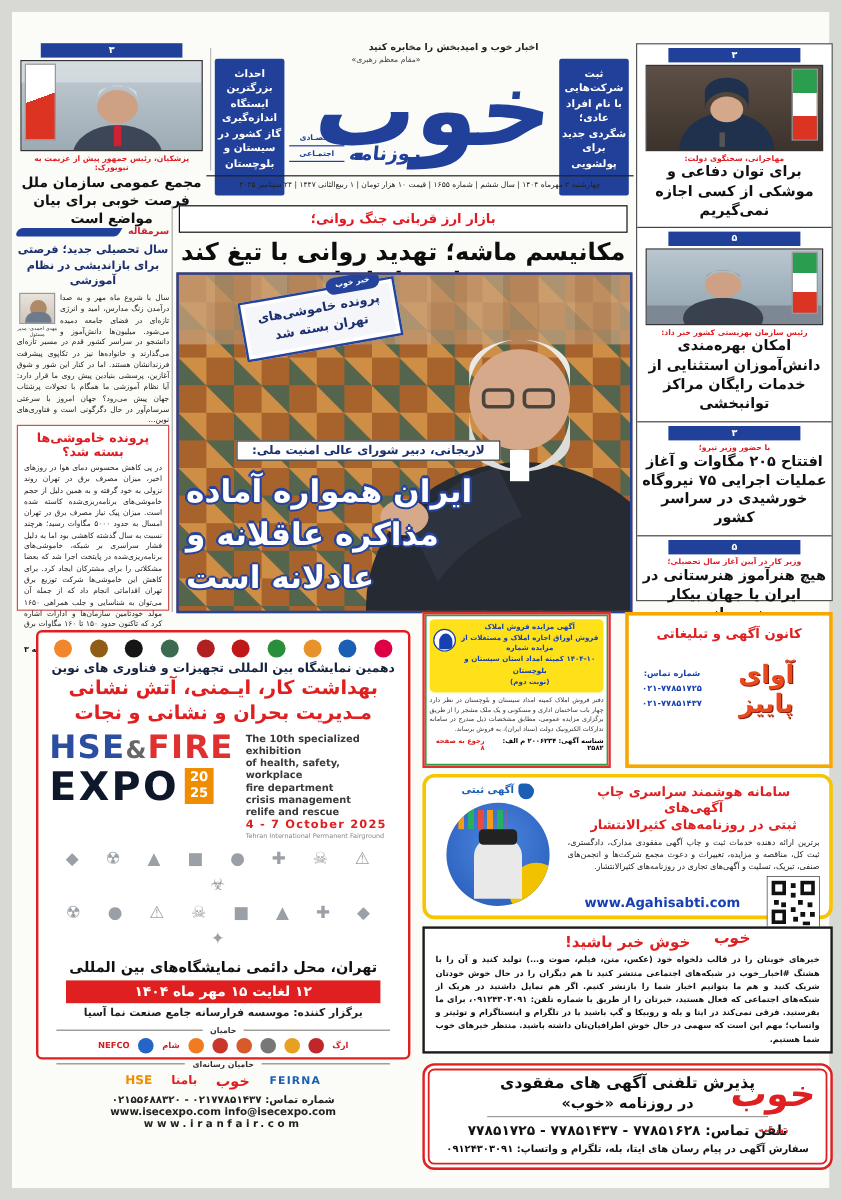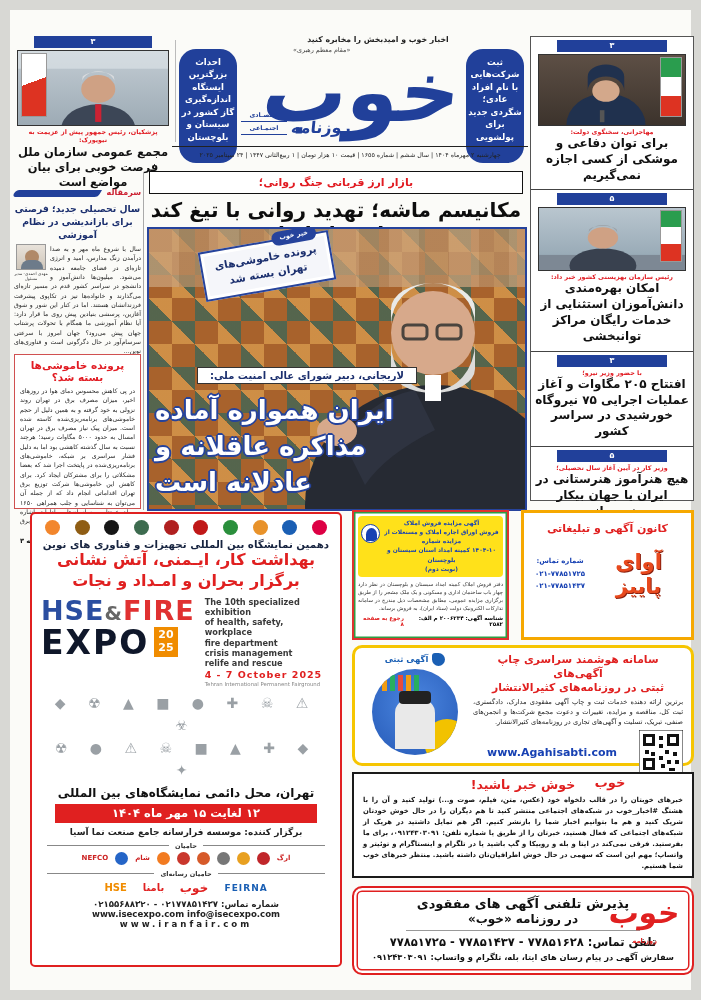--- a/index.html
+++ b/index.html
@@ -8,21 +8,21 @@
 .page{position:relative;width:701px;height:1000px;margin:0 auto;background:#fbfbf8;
   box-shadow:inset 0 0 0 10px #d8d8d4;overflow:hidden}
 
 .pagebar{background:#21409a;color:#fff;font-weight:bold;font-size:8px;text-align:center;
   line-height:12px;height:12px;width:118px;margin:0 auto}
 .story-tl{position:absolute;left:14px;top:36px;width:158px}
 .photo{position:relative;border:1px solid #333;overflow:hidden;margin:2px 3px}
 .kicker{color:#e11b22;font-weight:bold;font-size:6.4px;text-align:center;margin-top:2px}
 .hl{font-weight:bold;color:#111;text-align:center;line-height:1.32}
 .story-tl .hl{font-size:11.5px;margin-top:1px}
-.brief{position:absolute;top:49px;width:58px;height:114px;background:#21409a;border-radius:17px;
+.brief{position:absolute;top:49px;width:58px;height:114px;background:#21409a;border-radius:2px;
   color:#fff;font-weight:bold;font-size:8.6px;text-align:center;padding:7px 2px;line-height:1.45}
 .brief-left{left:179px}.brief-right{left:466px}
 .masthead{position:absolute;left:241px;top:33px;width:224px;height:112px}
 .tagline{position:absolute;top:2px;right:2px;width:170px;text-align:center;font-size:7.8px;font-weight:bold;color:#222}
 .tagline-attr{position:absolute;top:13px;right:2px;width:170px;text-align:left;font-size:6.4px;color:#444}
 .biglogo{position:absolute;right:4px;top:12px;font-size:84px;line-height:95px;font-weight:bold;
   color:#21409a;transform:skewX(-6deg);letter-spacing:-4px}
 .logosub{position:absolute;left:50px;bottom:8px;font-size:16px;font-weight:bold;color:#21409a;transform:skewX(-6deg)}
 .cats{position:absolute;left:0;bottom:10px;width:46px;text-align:center;color:#21409a;font-weight:bold;font-size:6.4px;line-height:1.9}
 .cats span{display:block;border-bottom:1px solid #21409a}
@@ -76,21 +76,21 @@
 .fig{position:absolute;pointer-events:none}
 
 .room1{background:linear-gradient(#c3ccd3,#9dabb5)}
 .room2{background:linear-gradient(#5d4f45,#3c332c)}
 .room3{background:linear-gradient(#b9c6cf,#8fa2af)}
 .flagL{position:absolute;left:3px;top:2px;width:26px;height:64px;
   background:linear-gradient(160deg,#fff 0 45%,#d32 45% 100%);border:1px solid #999}
 .flagR{position:absolute;right:3px;top:2px;width:22px;height:60px;
   background:linear-gradient(#2a9d4e 0 33%,#fff 33% 66%,#d32 66% 100%);border:1px solid #999}
 
-.expo{position:absolute;left:30px;top:512px;width:312px;height:455px;border:2.5px solid #e02020;
+.expo{position:absolute;left:30px;top:525px;width:312px;height:358px;border:2.5px solid #e02020;
   border-radius:5px;background:#fff;padding:6px 9px;text-align:center}
 .logo-row{display:flex;justify-content:space-between;padding:0 4px;margin-bottom:3px}
 .logo-dot{width:15px;height:15px;border-radius:50%}
 .expo-t1{font-size:10.3px;font-weight:bold;color:#16233f}
 .expo-red{font-size:16px;font-weight:bold;color:#e02020;line-height:1.3}
 .expo-logo-row{display:flex;direction:ltr;justify-content:center;gap:10px;margin-top:5px;text-align:left}
 .hse-line{font-size:27px;font-weight:bold;letter-spacing:1px;line-height:1}
 .hse-line .c1{color:#2b4ea0}
 .hse-line .c4{color:#666;font-size:20px}.hse-line .c5{color:#e03131}
 .expo-word{display:flex;align-items:center;gap:5px;margin-top:2px}
@@ -310,21 +310,21 @@
       <span class="logo-dot" style="background:#2a8f3c"></span>
       <span class="logo-dot" style="background:#c01818"></span>
       <span class="logo-dot" style="background:#b02020"></span>
       <span class="logo-dot" style="background:#3d6b4f"></span>
       <span class="logo-dot" style="background:#161616"></span>
       <span class="logo-dot" style="background:#8f5d14"></span>
       <span class="logo-dot" style="background:#f2862c"></span>
     </div>
     <div class="expo-t1">دهمین نمایشگاه بین المللی تجهیزات و فناوری های نوین</div>
     <div class="expo-red">بهداشت کار، ایـمنی، آتش نشانی</div>
-    <div class="expo-red">برگزار بحران و امـداد و نجات</div>
+    <div class="expo-red">مـدیریت بحران و نشانی و نجات</div>
     <div class="expo-logo-row">
       <div>
         <div class="hse-line">
           <span class="c1"><span class="c1">HSE</span></span><span class="c4">&amp;</span><span class="c5">FIRE</span>
         </div>
         <div class="expo-word">
           <span class="w">EXPO</span>
           <span class="yearbox">
             <span>20</span><br><span>25</span>
           </span>

